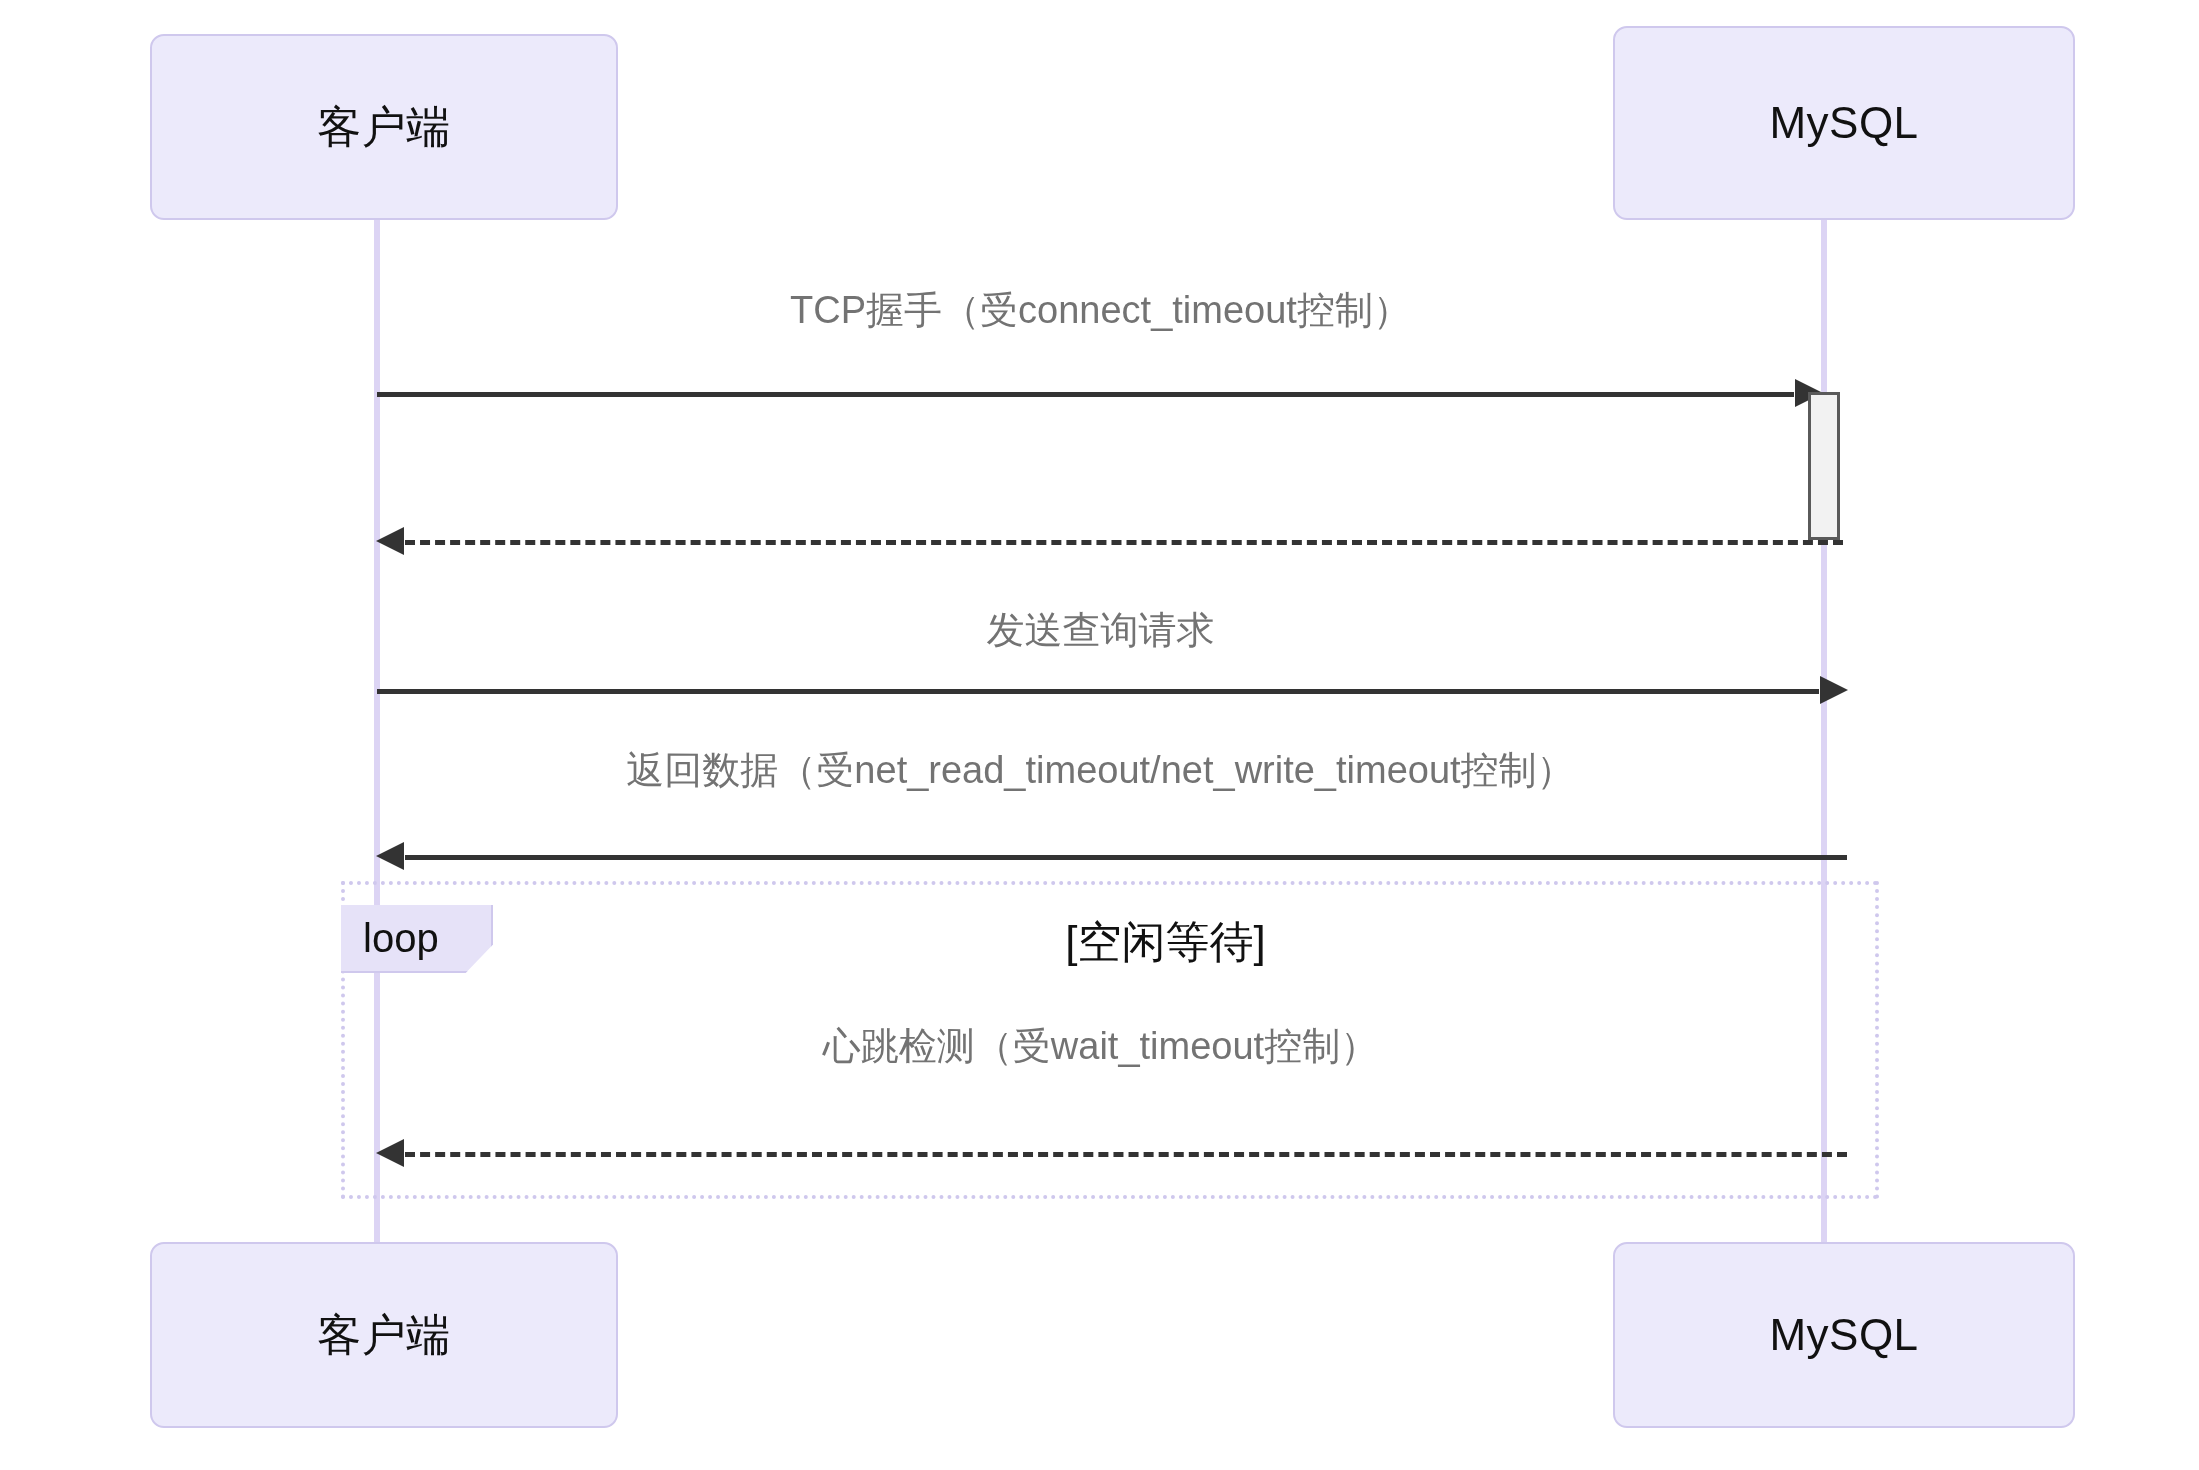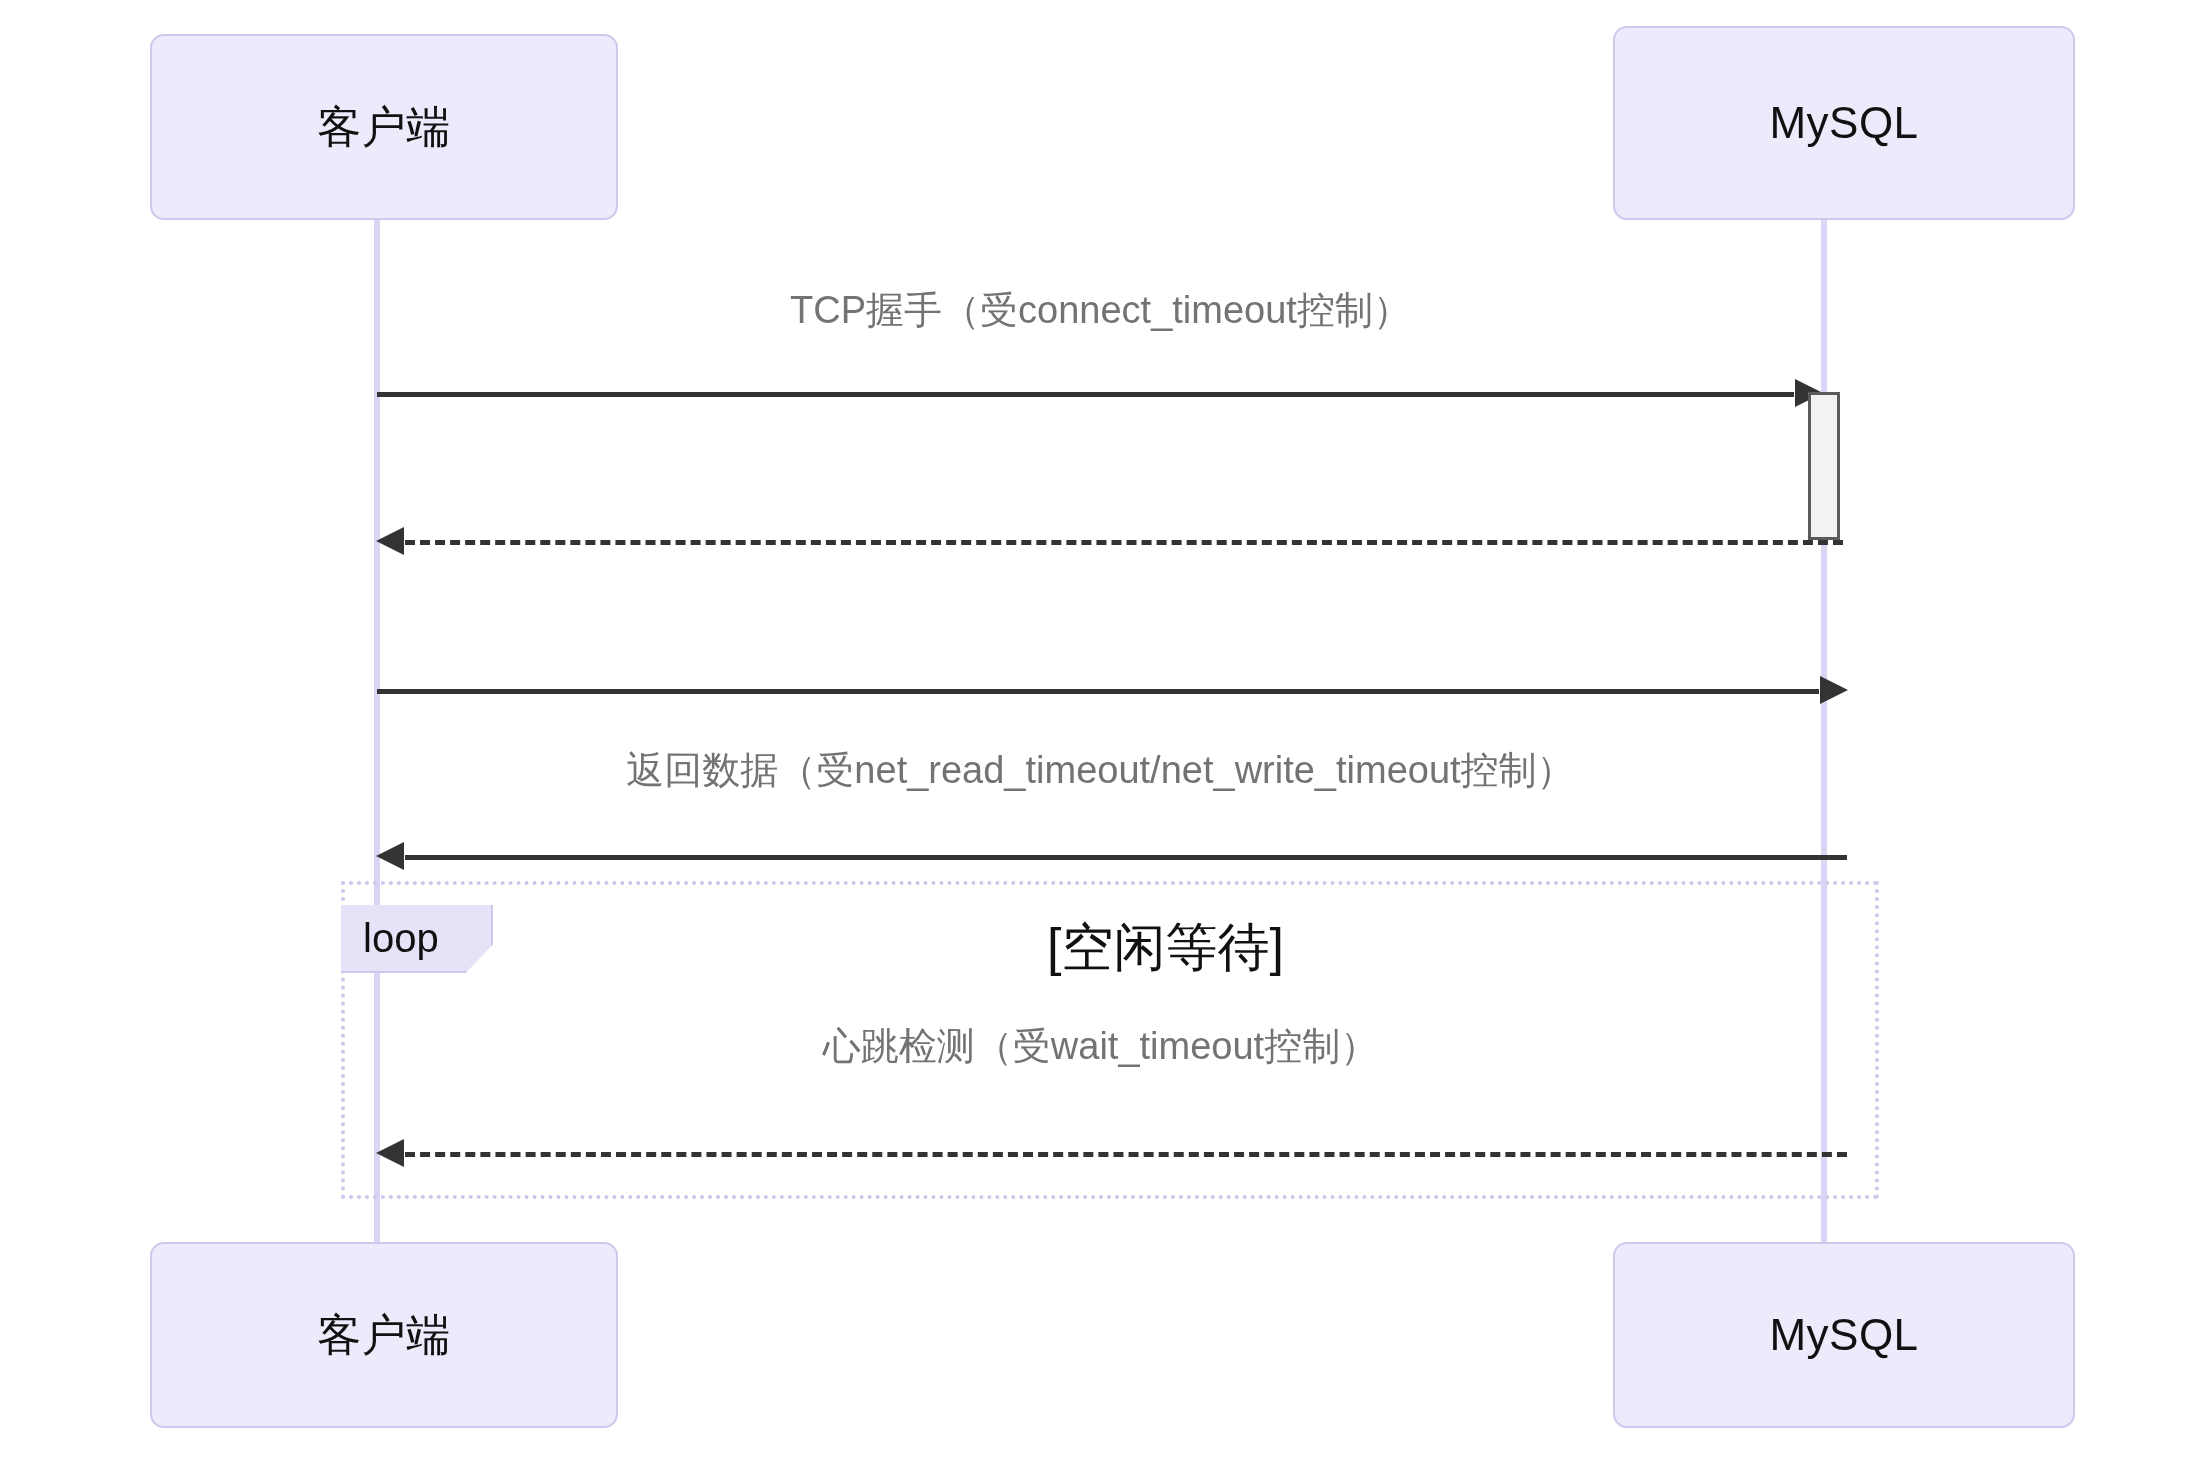--- a/index.html
+++ b/index.html
@@ -119,21 +119,21 @@
     padding-left: 22px;
     color: #111111;
     font-size: 40px;
     z-index: 7;
     clip-path: polygon(0 0, 100% 0, 100% 58%, 82% 100%, 0 100%);
   }
   .loop-cond {
     position: absolute;
     text-align: center;
     color: #111111;
-    font-size: 52px;
+    font-size: 44px;
     white-space: nowrap;
     z-index: 5;
   }
 
   
   .watermark {
     position: absolute;
     right: 6px;
     bottom: 6px;
     color: #C9C9CE;
@@ -165,20 +165,21 @@
   <div class="msg to-right" style="left:377px; top:392px; width:1445px;">
     <div class="line" style="width:1417px;"></div>
     <div class="head"></div>
   </div>
 
   <div class="msg to-left dashed" style="left:377px; top:540px; width:1466px;">
     <div class="line" style="left:28px; width:1438px;"></div>
     <div class="head"></div>
   </div>
 
+  <div class="msg-label" style="left:377px; top:605px; width:1447px;">发送查询请求</div>
   <div class="msg to-right" style="left:377px; top:689px; width:1470px;">
     <div class="line" style="width:1442px;"></div>
     <div class="head"></div>
   </div>
 
   <div class="msg-label" style="left:377px; top:745px; width:1447px;">返回数据（受net_read_timeout/net_write_timeout控制）</div>
   <div class="msg to-left" style="left:377px; top:855px; width:1470px;">
     <div class="line" style="left:28px; width:1442px;"></div>
     <div class="head"></div>
   </div>

